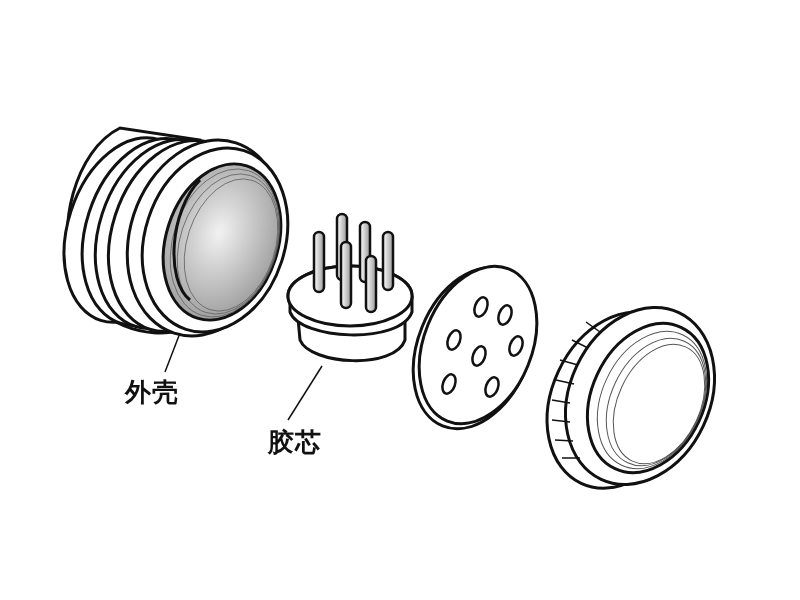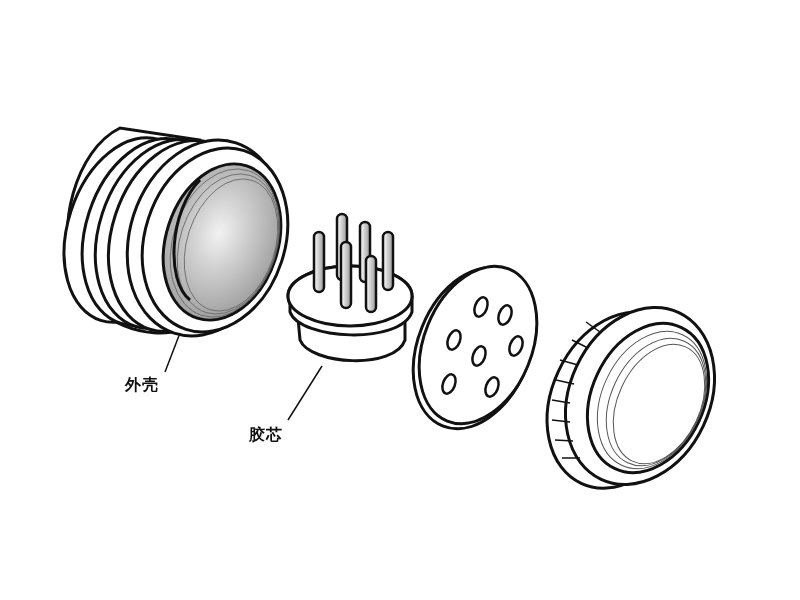--- a/index.html
+++ b/index.html
@@ -1,19 +1,19 @@
 <!DOCTYPE html>
 <html><head>
 <meta charset="utf-8">
 <style>
   html, body { margin: 0; padding: 0; background: #ffffff; }
   body { width: 800px; height: 600px; position: relative; overflow: hidden;
          font-family: "DejaVu Sans", "Liberation Sans", sans-serif; }
   svg.diagram { position: absolute; left: 0; top: 0; }
-  .label { position: absolute; font-size: 16px; font-weight: bold; color: #111; letter-spacing: 1px; }
+  .label { position: absolute; font-size: 26px; font-weight: bold; color: #111; letter-spacing: 1px; }
 </style>
 </head>
 <body>
 
 <svg class="diagram" width="800" height="600" viewBox="0 0 800 600">
   <defs>
     <radialGradient id="innerShade" cx="0.45" cy="0.45" r="0.6">
       <stop offset="0" stop-color="#f2f2f2"></stop>
       <stop offset="1" stop-color="#9a9a9a"></stop>
     </radialGradient>
@@ -87,13 +87,13 @@
       <line x1="552" y1="420" x2="570" y2="422"></line>
       <line x1="555" y1="440" x2="573" y2="441"></line>
       <line x1="562" y1="458" x2="580" y2="458"></line>
       <line x1="572" y1="340" x2="588" y2="348"></line>
       <line x1="586" y1="322" x2="600" y2="332"></line>
     </g>
   </g>
 </svg>
 
 <div class="label" style="left:125px;top:375px;">外壳</div>
-<div class="label" style="left:249px;top:425px;">胶芯</div>
+<div class="label" style="left:268px;top:425px;">胶芯</div>
 
 </body></html>

